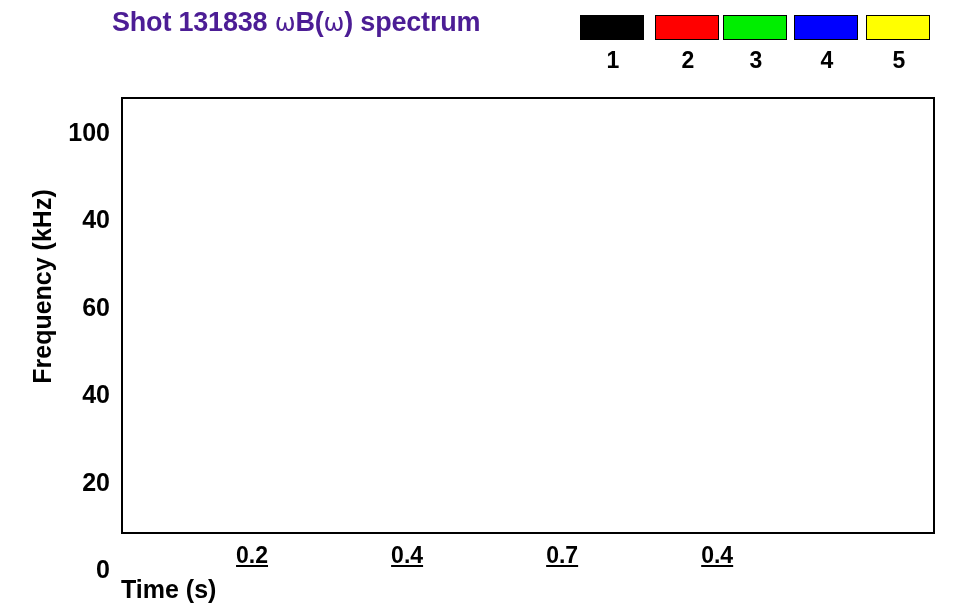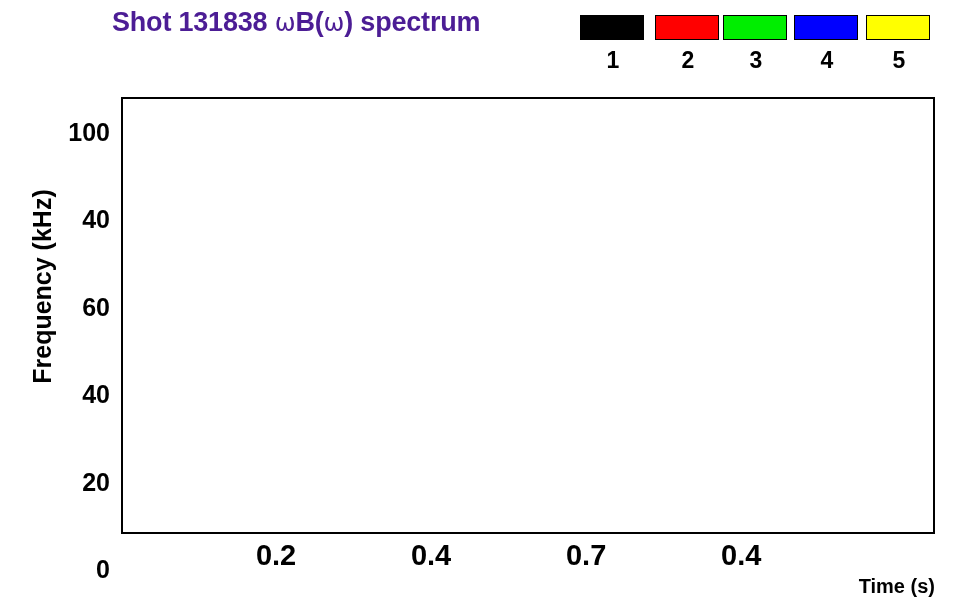--- a/index.html
+++ b/index.html
@@ -96,26 +96,27 @@
     position: absolute;
     left: 0px;
     top: 97px;
     width: 110px;
     height: 437px;
   }
   .xtick-label {
     position: absolute;
     top: 0;
     font-weight: bold;
-    font-size: 29px;
+    font-size: 23px;
     line-height: 25px;
-    text-align: center;
+    text-align: left;
     white-space: nowrap;
     width: 80px;
     margin-left: -40px;
+    text-decoration: underline;
   }
   #xtick-labels {
     position: absolute;
     left: 121px;
     top: 543px;
     width: 814px;
     height: 30px;
   }
 
   #ylabel {
@@ -127,23 +128,23 @@
     font-weight: bold;
     font-size: 25px;
     transform: rotate(-90deg);
     white-space: nowrap;
   }
   #xlabel {
     position: absolute;
     left: 121px;
     top: 575px;
     width: 814px;
-    text-align: right;
-    font-weight: bold;
-    font-size: 20px;
+    text-align: left;
+    font-weight: bold;
+    font-size: 25px;
     white-space: nowrap;
   }
 </style>
 </head>
 <body>
 
 <div id="header">
   <div class="title-line" id="title-line-1">
     <span>Shot 131838 </span><span class="omega">ω</span><span>B(</span><span class="omega">ω</span><span>) spectrum</span>
   </div>

